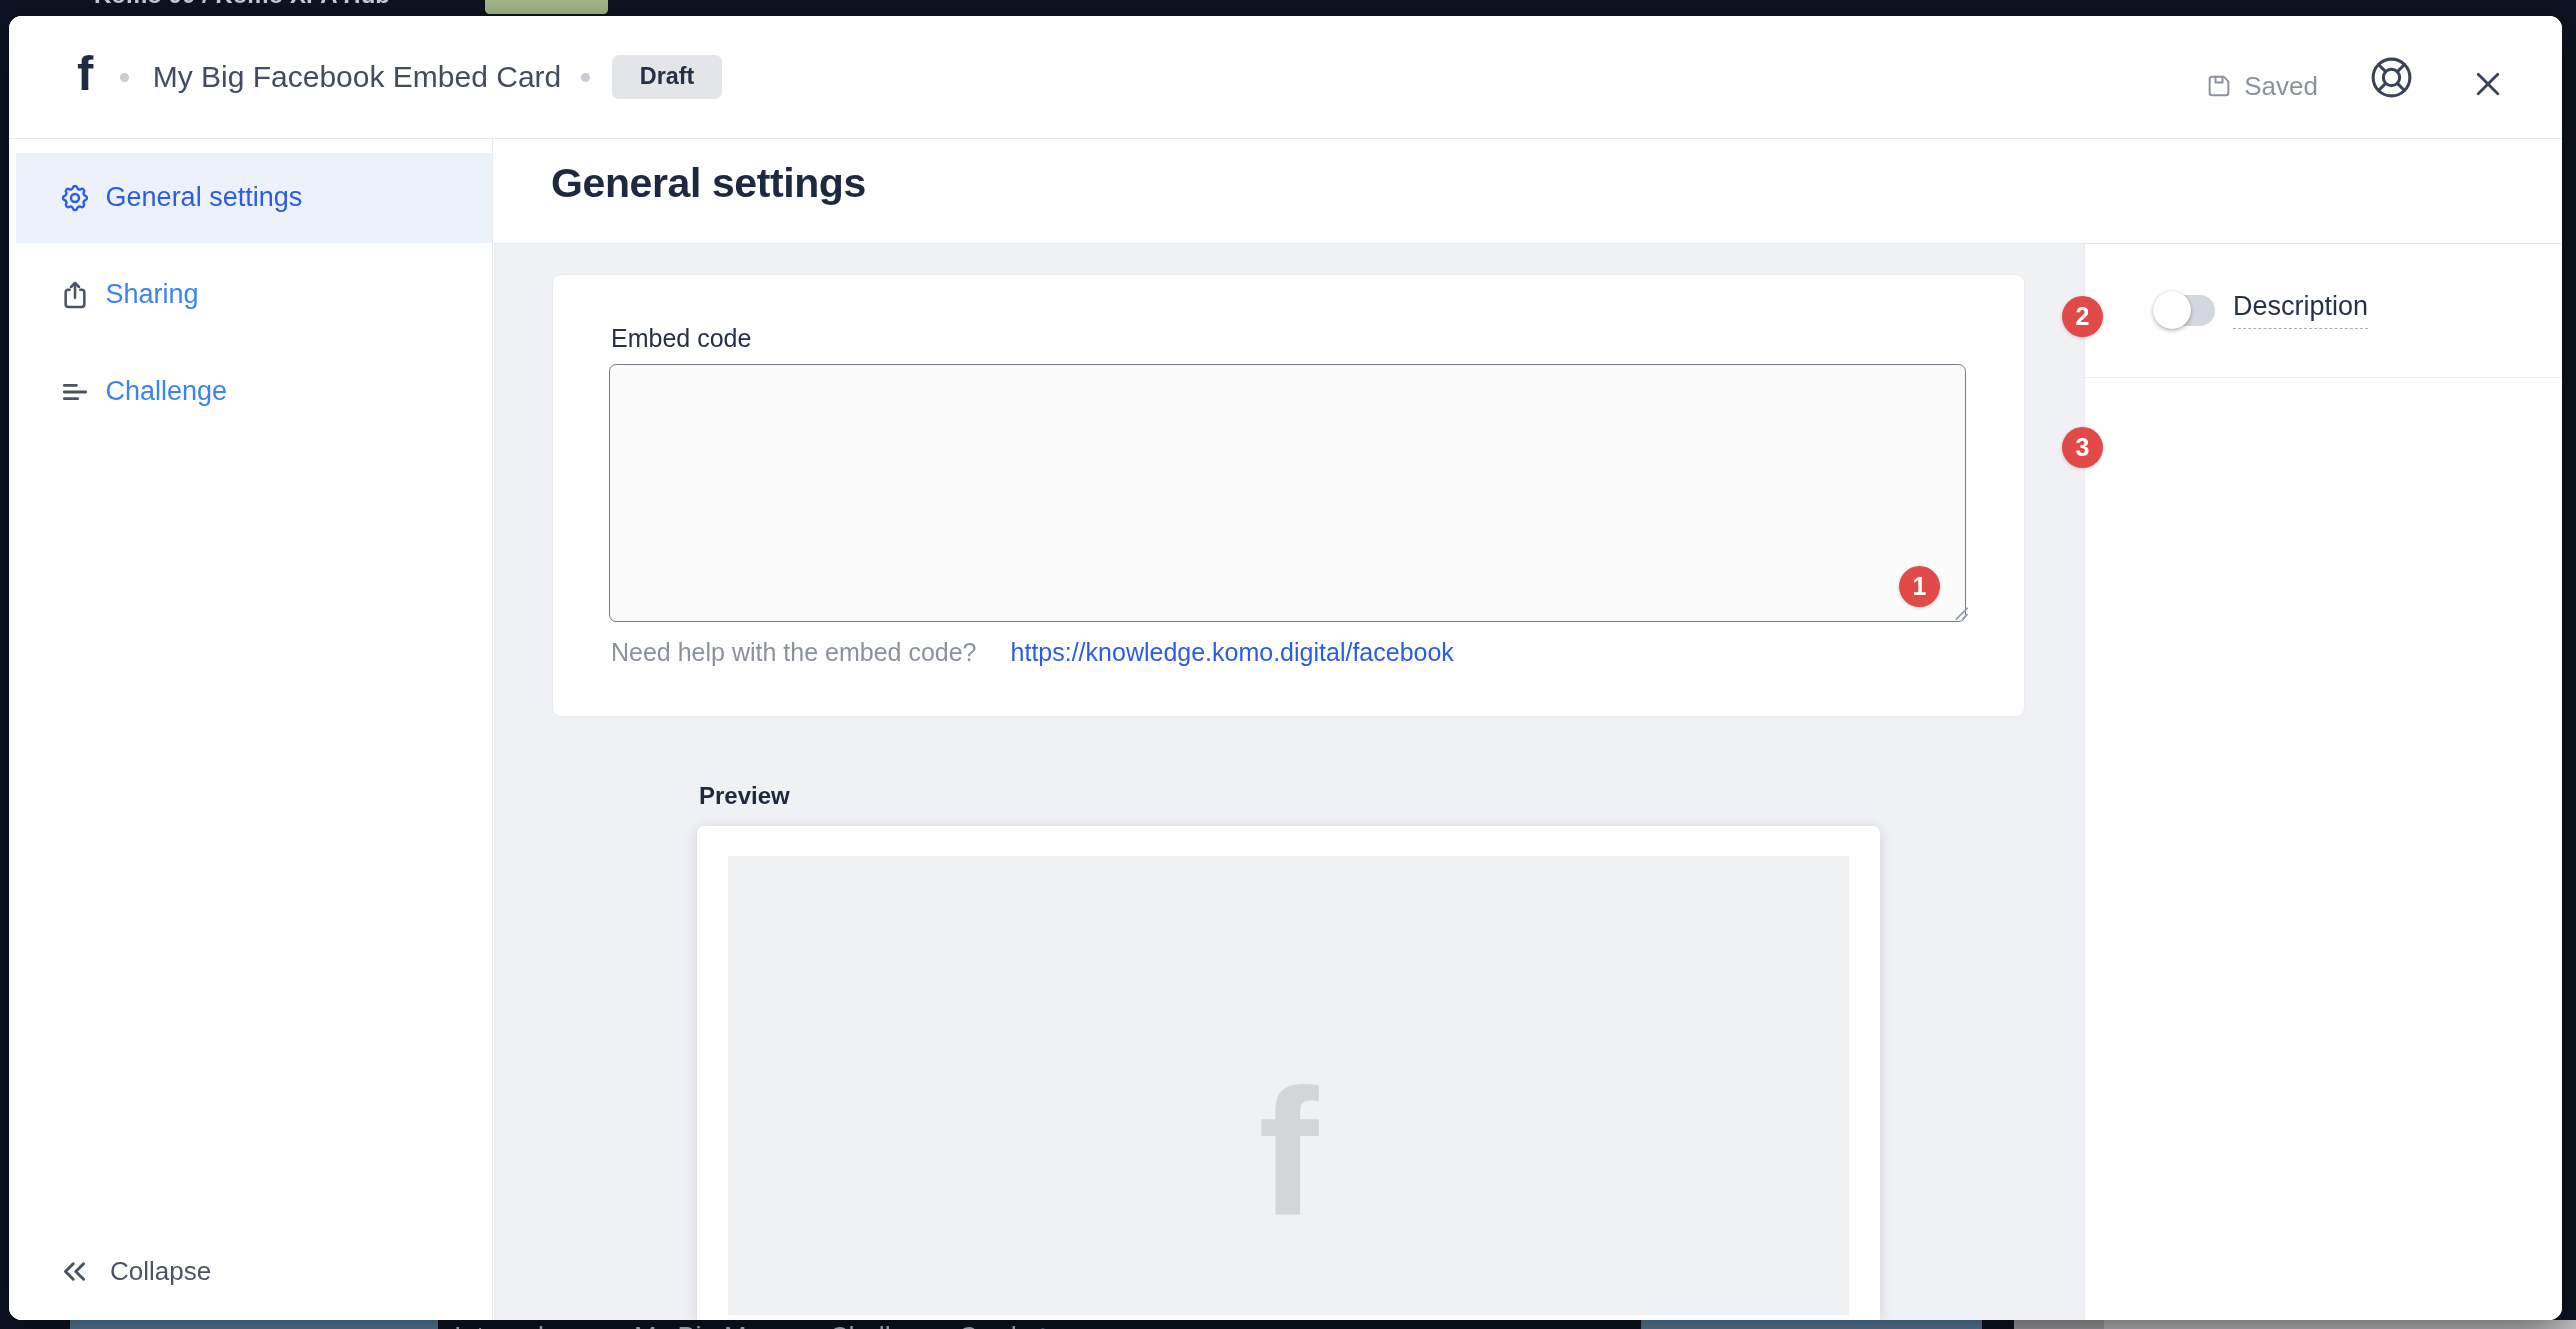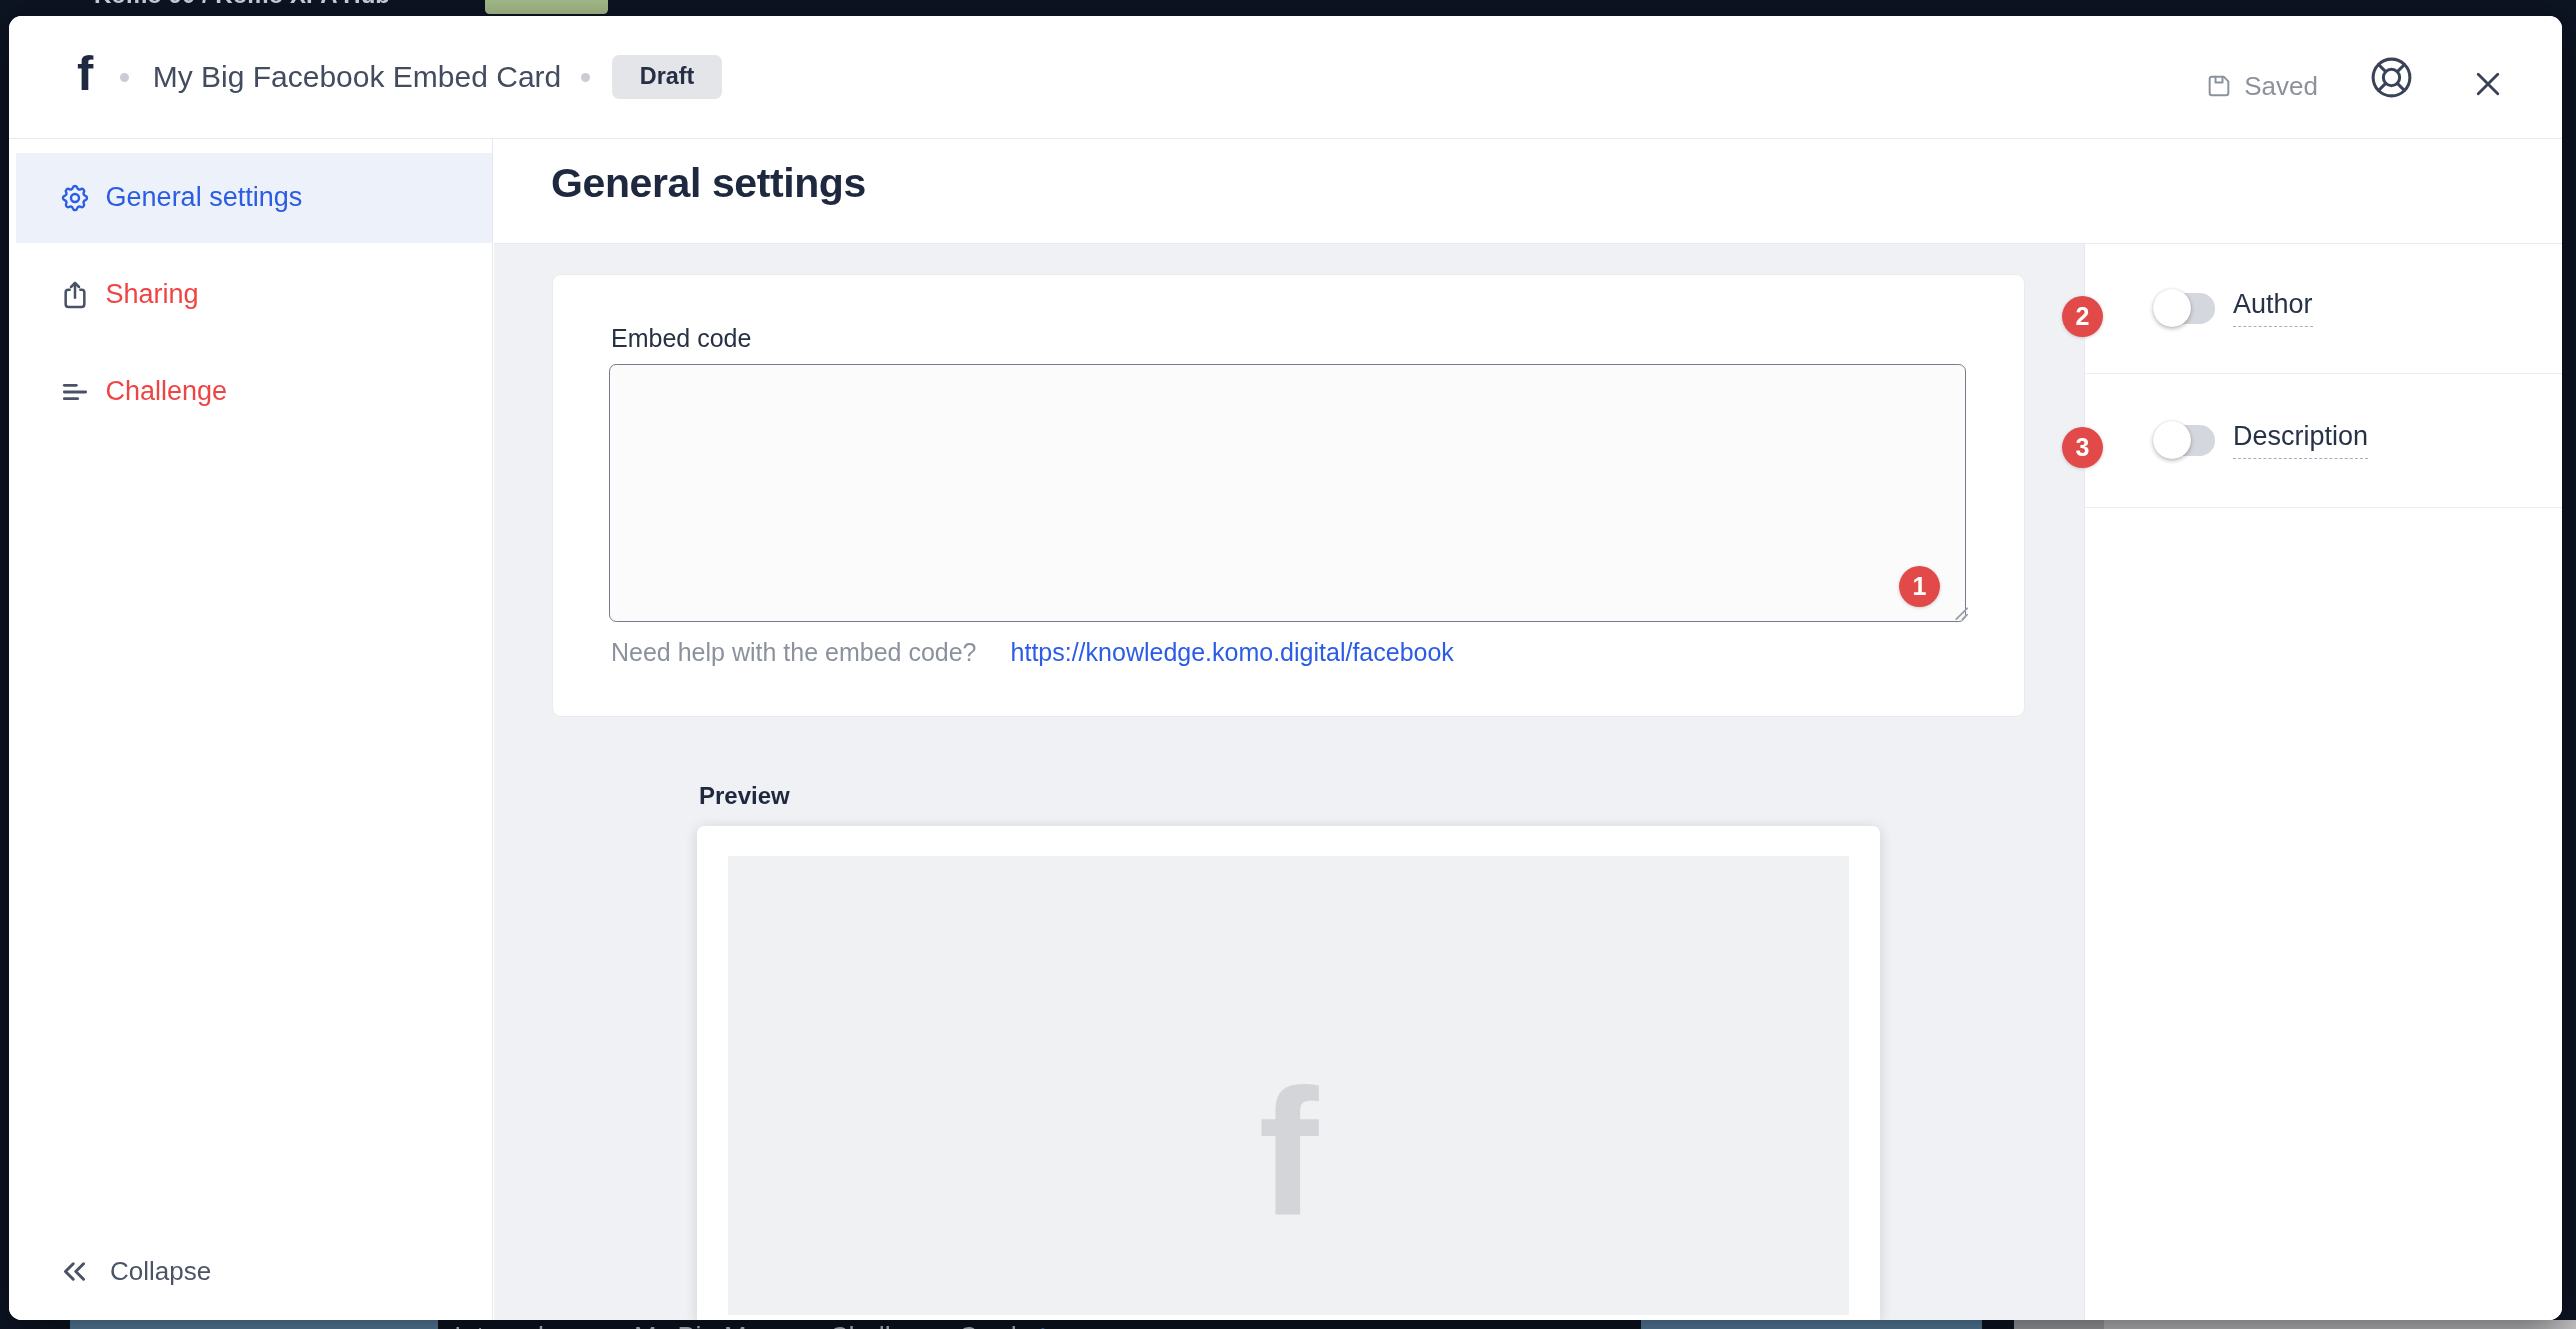--- a/index.html
+++ b/index.html
@@ -77,21 +77,21 @@
   
   .sidebar {
     position:absolute; left:0; top:123px; width:484px; height:1181px;
     background:#fff; border-right:0.9px solid #e7e9ec; padding-top:13.5px;
   }
   .side-item {
     height:90px; margin:0 0 7.2px 0; display:flex; align-items:center;
     padding-left:50px; gap:14.4px; cursor:pointer;
   }
   .side-item .icn { width:32px; height:32px; flex:0 0 auto; display:flex; }
-  .side-item .lbl { font-size:27px; color:#ef4444; }
+  .side-item .lbl { font-size:27px; color:#3b82f6; }
   .side-item.active { background:#edf1f9; margin-left:7.2px; padding-left:43px; }
   .side-item.active .lbl { color:#2b5ce4; font-weight:500; }
   .collapse-row {
     position:absolute; left:50px; bottom:33px;
     display:flex; gap:20px; cursor:pointer;
   }
   .collapse-row .lbl { font-size:26px; color:#4b5467; }
 
   
   .heading-band {
@@ -281,26 +281,20 @@
       <span class="lbl">Collapse</span>
     </div>
   </div>
 
   <div class="heading-band">
     <h1 class="page-heading">General settings</h1>
   </div>
   <div class="gray-area"></div>
 
   <div class="right-panel">
-    <div class="toggle-row r1">
-      <div class="toggle">
-          <div class="knob"></div>
-        </div>
-      <span class="toggle-label">Author</span>
-    </div>
     <div class="toggle-row r2">
       <div class="toggle">
           <div class="knob"></div>
         </div>
       <span class="toggle-label">Description</span>
     </div>
   </div>
 
   <div class="embed-card">
     <div class="embed-label">Embed code</div>

